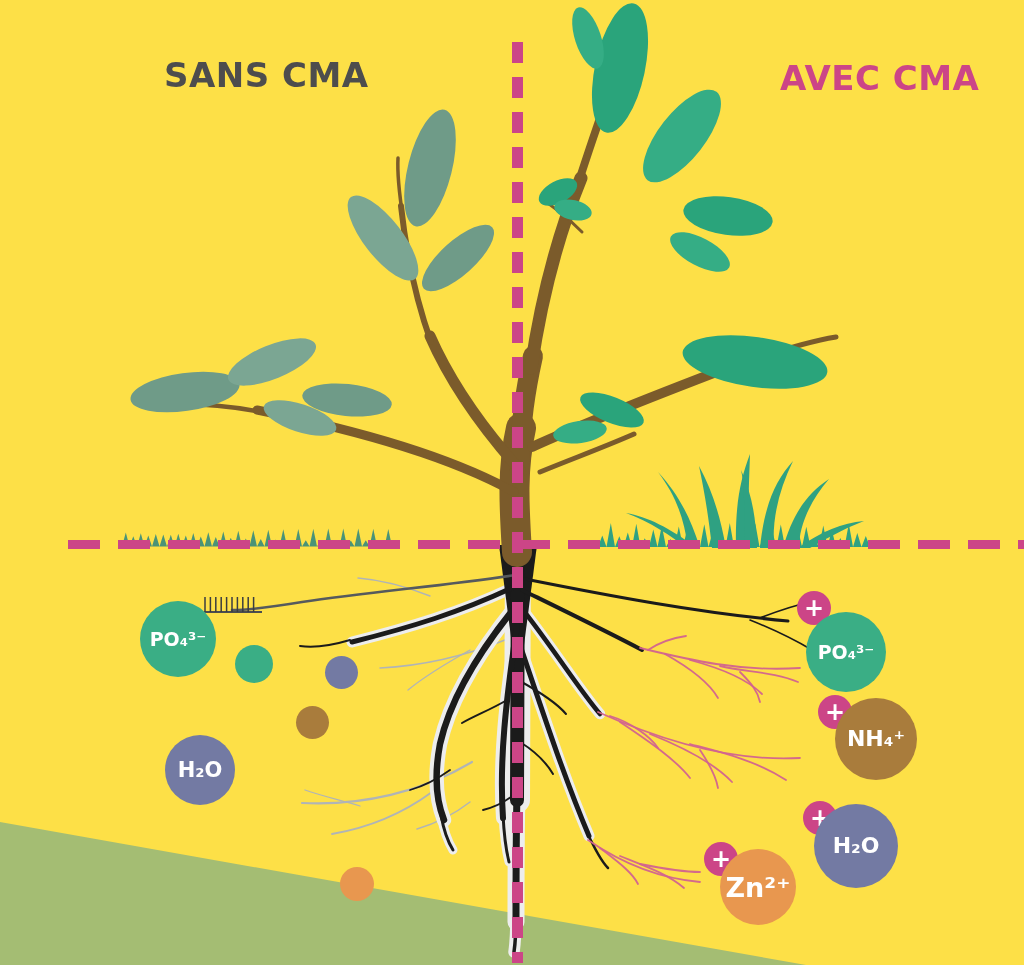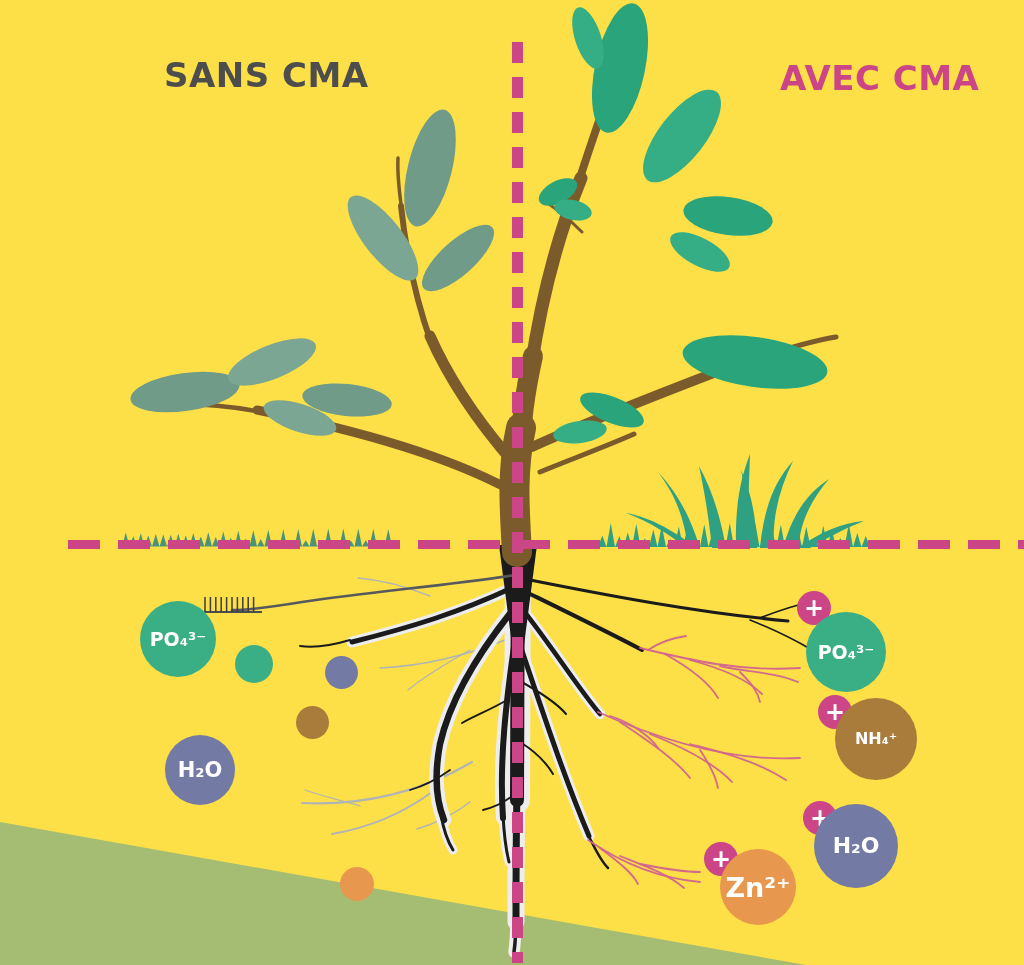--- a/index.html
+++ b/index.html
@@ -183,21 +183,21 @@
         <span>H₂O</span>
       </div>
       <div class="bubble" style="left: 340px; top: 867px; width: 34px; height: 34px; background: rgb(232, 151, 79); font-size: 0px;">
         <span></span>
       </div>
       <div class="plus-badge" style="left: 797px; top: 591px; width: 34px; height: 34px;">+</div>
       <div class="bubble" style="left: 806px; top: 612px; width: 80px; height: 80px; background: rgb(58, 174, 133); font-size: 19px;">
         <span>PO₄³⁻</span>
       </div>
       <div class="plus-badge" style="left: 818px; top: 695px; width: 34px; height: 34px;">+</div>
-      <div class="bubble" style="left: 835px; top: 698px; width: 82px; height: 82px; background: rgb(169, 124, 60); font-size: 16px;">
+      <div class="bubble" style="left: 835px; top: 698px; width: 82px; height: 82px; background: rgb(169, 124, 60); font-size: 22px;">
         <span>NH₄⁺</span>
       </div>
       <div class="plus-badge" style="left: 803px; top: 801px; width: 34px; height: 34px;">+</div>
       <div class="bubble" style="left: 814px; top: 804px; width: 84px; height: 84px; background: rgb(115, 122, 163); font-size: 22px;">
         <span>H₂O</span>
       </div>
       <div class="plus-badge" style="left: 704px; top: 842px; width: 34px; height: 34px;">+</div>
       <div class="bubble" style="left: 720px; top: 849px; width: 76px; height: 76px; background: rgb(232, 151, 79); font-size: 27px;">
         <span>Zn²⁺</span>
       </div>

